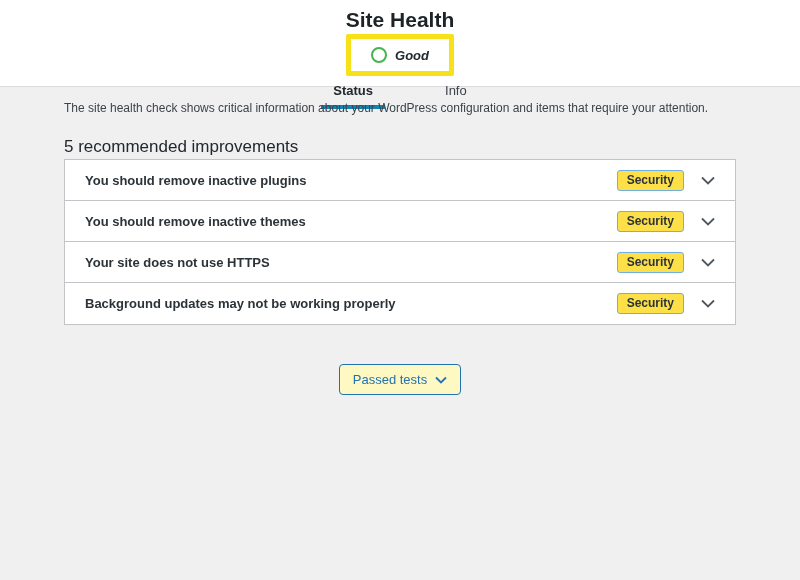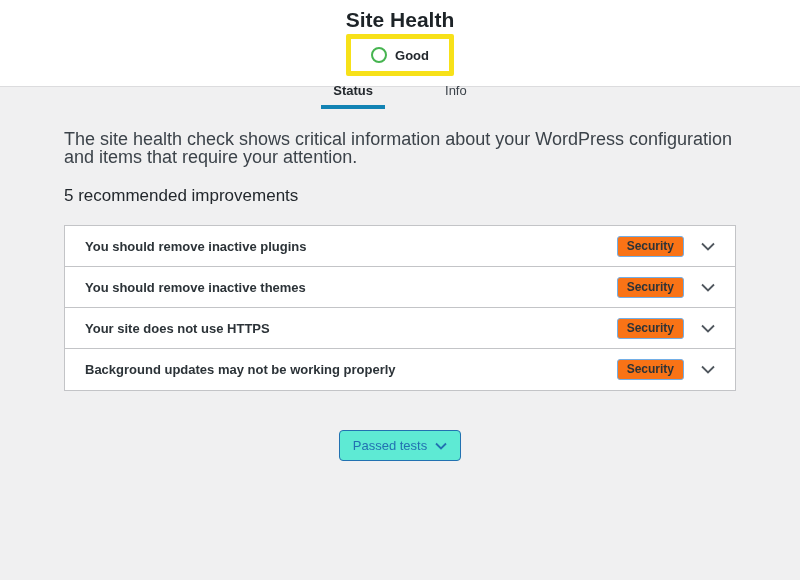--- a/index.html
+++ b/index.html
@@ -30,20 +30,21 @@
     margin-top: 1px;
     border: 5px solid #f7e119;
     border-radius: 2px;
     padding: 8px 20px;
     background: #ffffff;
   }
   .status-wrap {
     display: flex;
     align-items: flex-end;
     gap: 8px;
+    font-style: italic;
   }
   .status-circle {
     width: 16px;
     height: 16px;
     border: 2px solid #46b450;
     border-radius: 50%;
     display: inline-block;
   }
   .status-label {
     font-size: 13px;
@@ -71,34 +72,34 @@
 
   
   .main { padding: 0 64px; }
   .section-title {
     margin-top: 37px;
     font-size: 16px;
     font-weight: 700;
     color: #1d2327;
   }
   .section-desc {
-    margin-top: 43px;
-    font-size: 18px;
+    margin-top: 12px;
+    font-size: 12px;
     color: #3c434a;
     line-height: 18px;
   }
   .issues-heading {
     margin-top: 20px;
     font-size: 17px;
     font-weight: 400;
     color: #23282d;
   }
 
   .issues-list {
-    margin-top: 19px;
+    margin-top: 2px;
     background: #ffffff;
     border: 1px solid #c3c4c7;
   }
   .issue-row {
     display: flex;
     align-items: center;
     height: 41px;
     padding: 0 20px;
     border-bottom: 1px solid #c3c4c7;
     cursor: pointer;
@@ -111,39 +112,39 @@
     color: #2c3338;
   }
   .issue-badge {
     margin-left: auto;
     font-size: 12px;
     font-weight: 600;
     color: #2c3338;
     border: 1px solid #c3c4c7;
     border-radius: 3px;
     padding: 2px 9px 3px;
-    background: #f97316;
+    background: #fde047;
     white-space: nowrap;
   }
   .row-chevron {
     margin-left: 17px;
     display: inline-flex;
     flex: none;
   }
 
   
   .passed-wrap {
     text-align: center;
     margin-top: 39px;
   }
   .passed-btn {
     display: inline-flex;
     align-items: center;
     gap: 8px;
-    background: #5eead4;
+    background: #fef9c3;
     border: 1px solid #2271b1;
     border-radius: 4px;
     padding: 7px 13px;
     font-family: "Liberation Sans", sans-serif;
     font-size: 13px;
     font-weight: 500;
     color: #2271b1;
     cursor: pointer;
   }
 </style>

